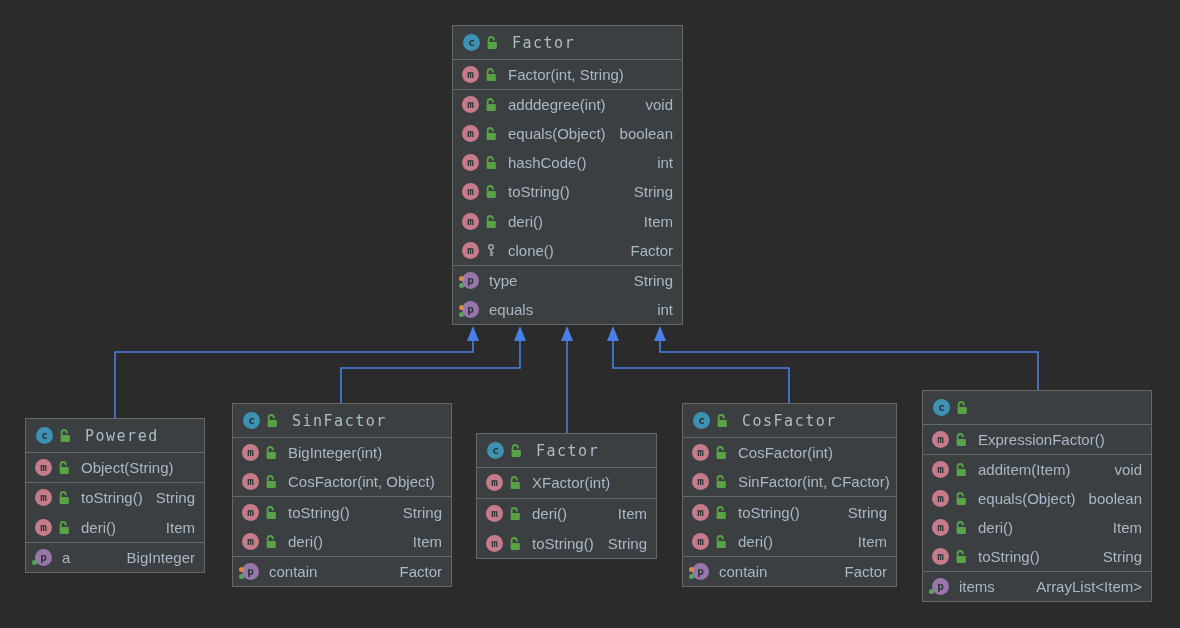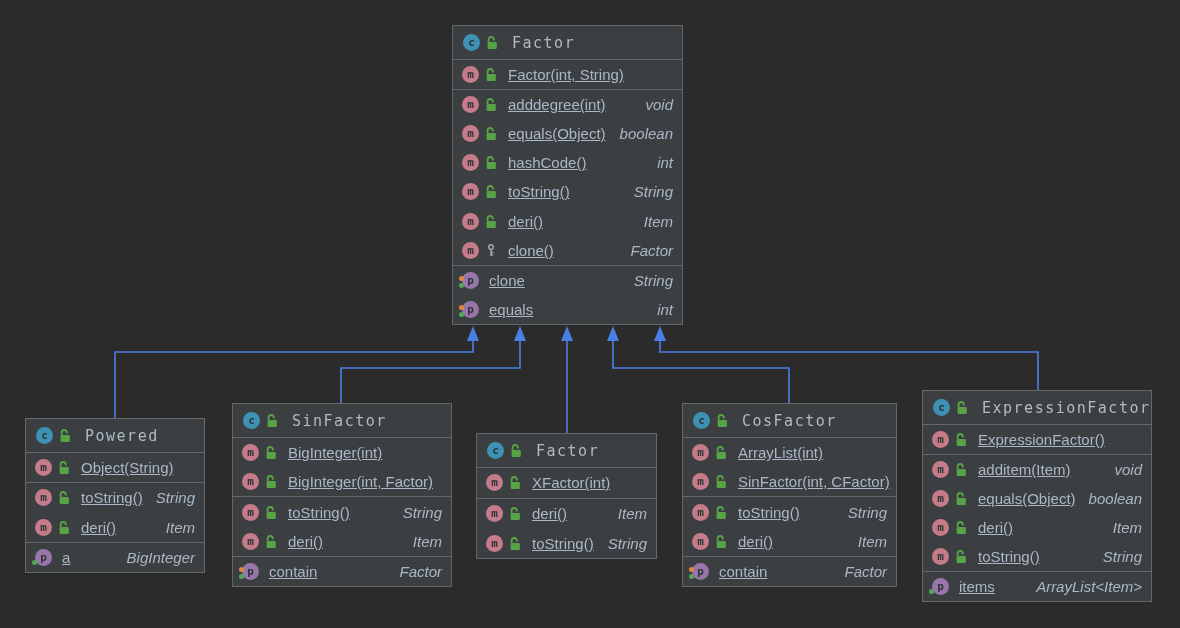--- a/index.html
+++ b/index.html
@@ -22,22 +22,22 @@
     font-family:"DejaVu Sans Mono","Liberation Mono",monospace;
     font-size:15px;letter-spacing:1.5px;margin-left:13px;color:#aebcc6;
     white-space:nowrap;
   }
   .section{display:flex;flex-direction:column;min-height:0;}
   .section + .section{border-top:1px solid #646868;}
   .mrow{
     flex:1;display:flex;align-items:center;padding:0 9px;
     font-size:15px;white-space:nowrap;
   }
-  .mname{margin-left:10px;text-decoration:underline;}
-  .mtype{margin-left:auto;padding-left:10px;font-style:italic;}
+  .mname{margin-left:10px;}
+  .mtype{margin-left:auto;padding-left:10px;}
   .ic{
     flex:0 0 17px;width:17px;height:17px;border-radius:50%;
     display:inline-flex;align-items:center;justify-content:center;
     font-family:"DejaVu Sans Mono","Liberation Mono",monospace;
     font-size:11px;font-weight:bold;color:#2b3338;line-height:1;
   }
   .ic-c{background:#3d92b4;}
   .ic-m{background:#c57b89;}
   .ic-p{background:#9876aa;}
   .icwrap{position:relative;display:inline-flex;flex:0 0 17px;}
@@ -157,21 +157,21 @@
             <span class="mtype">Factor</span>
           </div>
         </div>
         <div class="section" style="flex-grow: 2;">
           <div class="mrow">
             <span class="icwrap">
               <span class="ic ic-p">p</span>
               <i class="dot dot-orange"></i>
               <i class="dot dot-green"></i>
             </span>
-            <span class="mname">clone</span>
+            <span class="mname">type</span>
             <span class="mtype">String</span>
           </div>
           <div class="mrow">
             <span class="icwrap">
               <span class="ic ic-p">p</span>
               <i class="dot dot-orange"></i>
               <i class="dot dot-green"></i>
             </span>
             <span class="mname">equals</span>
             <span class="mtype">int</span>
@@ -259,21 +259,21 @@
             <span class="mname">BigInteger(int)</span>
           </div>
           <div class="mrow">
             <span class="ic ic-m">m</span>
             <span class="vis">
               <svg viewBox="0 0 14 15" width="14" height="15">
                 <path d="M3.6 7 L3.6 4.6 A2.6 2.6 0 0 1 8.8 4.6 L8.8 5.6" fill="none" stroke="#59a347" stroke-width="1.8"></path>
                 <rect x="2.6" y="7" width="9.2" height="7" rx="1.2" fill="#59a347"></rect>
               </svg>
             </span>
-            <span class="mname">BigInteger(int, Factor)</span>
+            <span class="mname">CosFactor(int, Object)</span>
           </div>
         </div>
         <div class="section" style="flex-grow: 2;">
           <div class="mrow">
             <span class="ic ic-m">m</span>
             <span class="vis">
               <svg viewBox="0 0 14 15" width="14" height="15">
                 <path d="M3.6 7 L3.6 4.6 A2.6 2.6 0 0 1 8.8 4.6 L8.8 5.6" fill="none" stroke="#59a347" stroke-width="1.8"></path>
                 <rect x="2.6" y="7" width="9.2" height="7" rx="1.2" fill="#59a347"></rect>
               </svg>
@@ -366,21 +366,21 @@
         </div>
         <div class="section" style="flex-grow: 2;">
           <div class="mrow">
             <span class="ic ic-m">m</span>
             <span class="vis">
               <svg viewBox="0 0 14 15" width="14" height="15">
                 <path d="M3.6 7 L3.6 4.6 A2.6 2.6 0 0 1 8.8 4.6 L8.8 5.6" fill="none" stroke="#59a347" stroke-width="1.8"></path>
                 <rect x="2.6" y="7" width="9.2" height="7" rx="1.2" fill="#59a347"></rect>
               </svg>
             </span>
-            <span class="mname">ArrayList(int)</span>
+            <span class="mname">CosFactor(int)</span>
           </div>
           <div class="mrow">
             <span class="ic ic-m">m</span>
             <span class="vis">
               <svg viewBox="0 0 14 15" width="14" height="15">
                 <path d="M3.6 7 L3.6 4.6 A2.6 2.6 0 0 1 8.8 4.6 L8.8 5.6" fill="none" stroke="#59a347" stroke-width="1.8"></path>
                 <rect x="2.6" y="7" width="9.2" height="7" rx="1.2" fill="#59a347"></rect>
               </svg>
             </span>
             <span class="mname">SinFactor(int, CFactor)</span>
@@ -424,21 +424,20 @@
       </div>
       <div class="uml-box" style="left: 922px; top: 390px; width: 230px; height: 212px;">
         <div class="trow">
           <span class="ic ic-c">c</span>
           <span class="vis">
             <svg viewBox="0 0 14 15" width="14" height="15">
               <path d="M3.6 7 L3.6 4.6 A2.6 2.6 0 0 1 8.8 4.6 L8.8 5.6" fill="none" stroke="#59a347" stroke-width="1.8"></path>
               <rect x="2.6" y="7" width="9.2" height="7" rx="1.2" fill="#59a347"></rect>
             </svg>
           </span>
-          <span class="tname">ExpressionFactor</span>
         </div>
         <div class="section" style="flex-grow: 1;">
           <div class="mrow">
             <span class="ic ic-m">m</span>
             <span class="vis">
               <svg viewBox="0 0 14 15" width="14" height="15">
                 <path d="M3.6 7 L3.6 4.6 A2.6 2.6 0 0 1 8.8 4.6 L8.8 5.6" fill="none" stroke="#59a347" stroke-width="1.8"></path>
                 <rect x="2.6" y="7" width="9.2" height="7" rx="1.2" fill="#59a347"></rect>
               </svg>
             </span>

